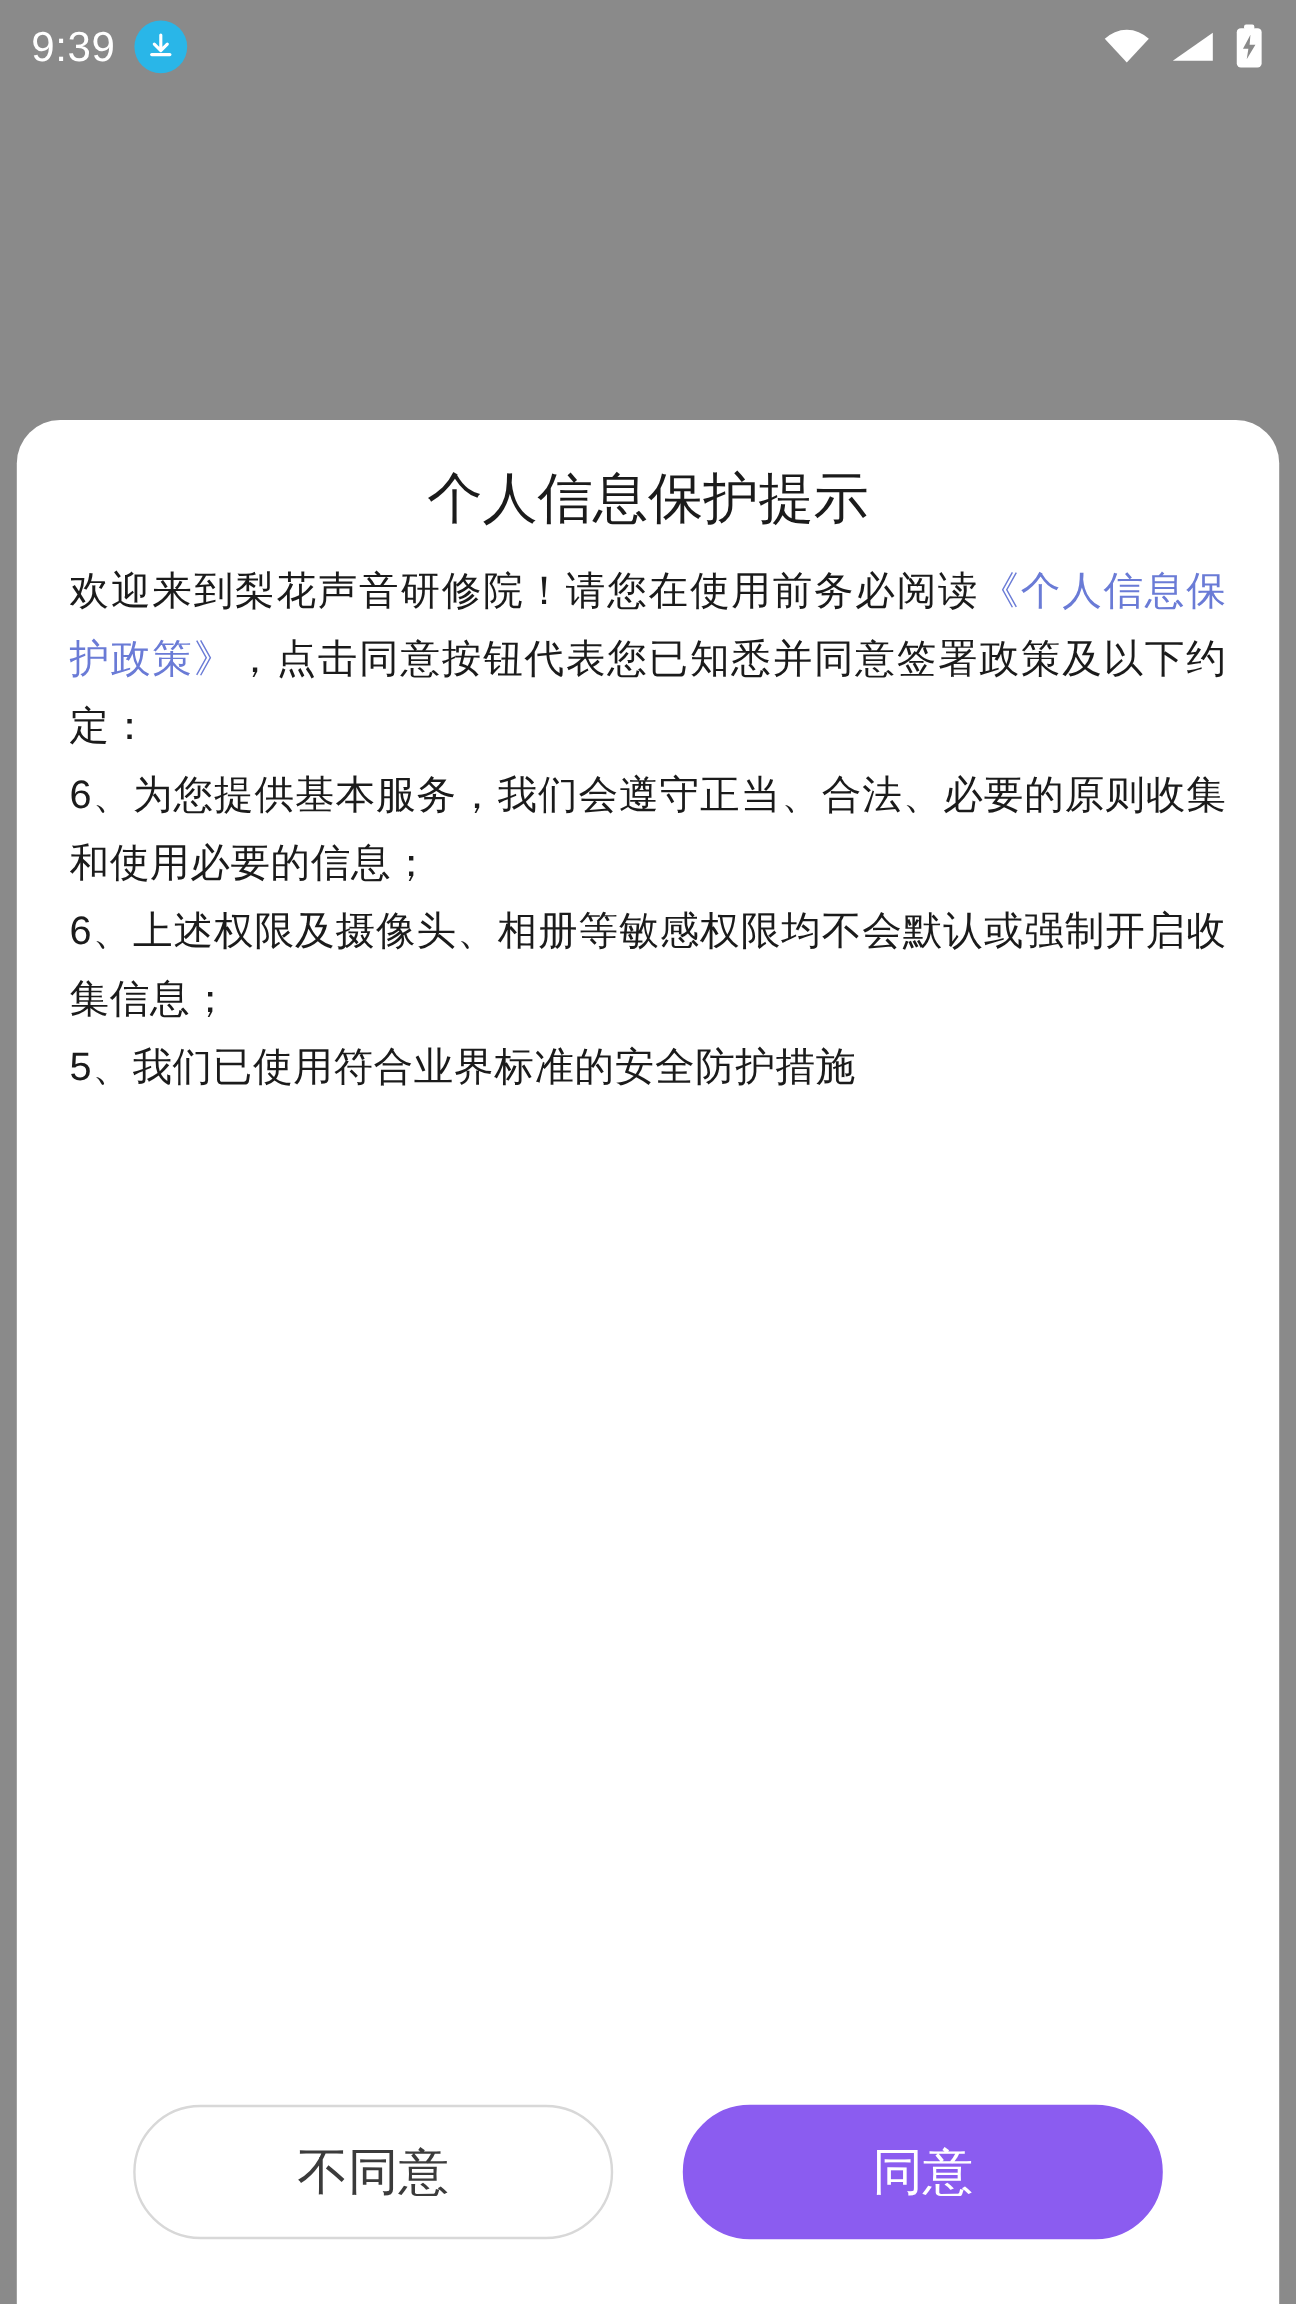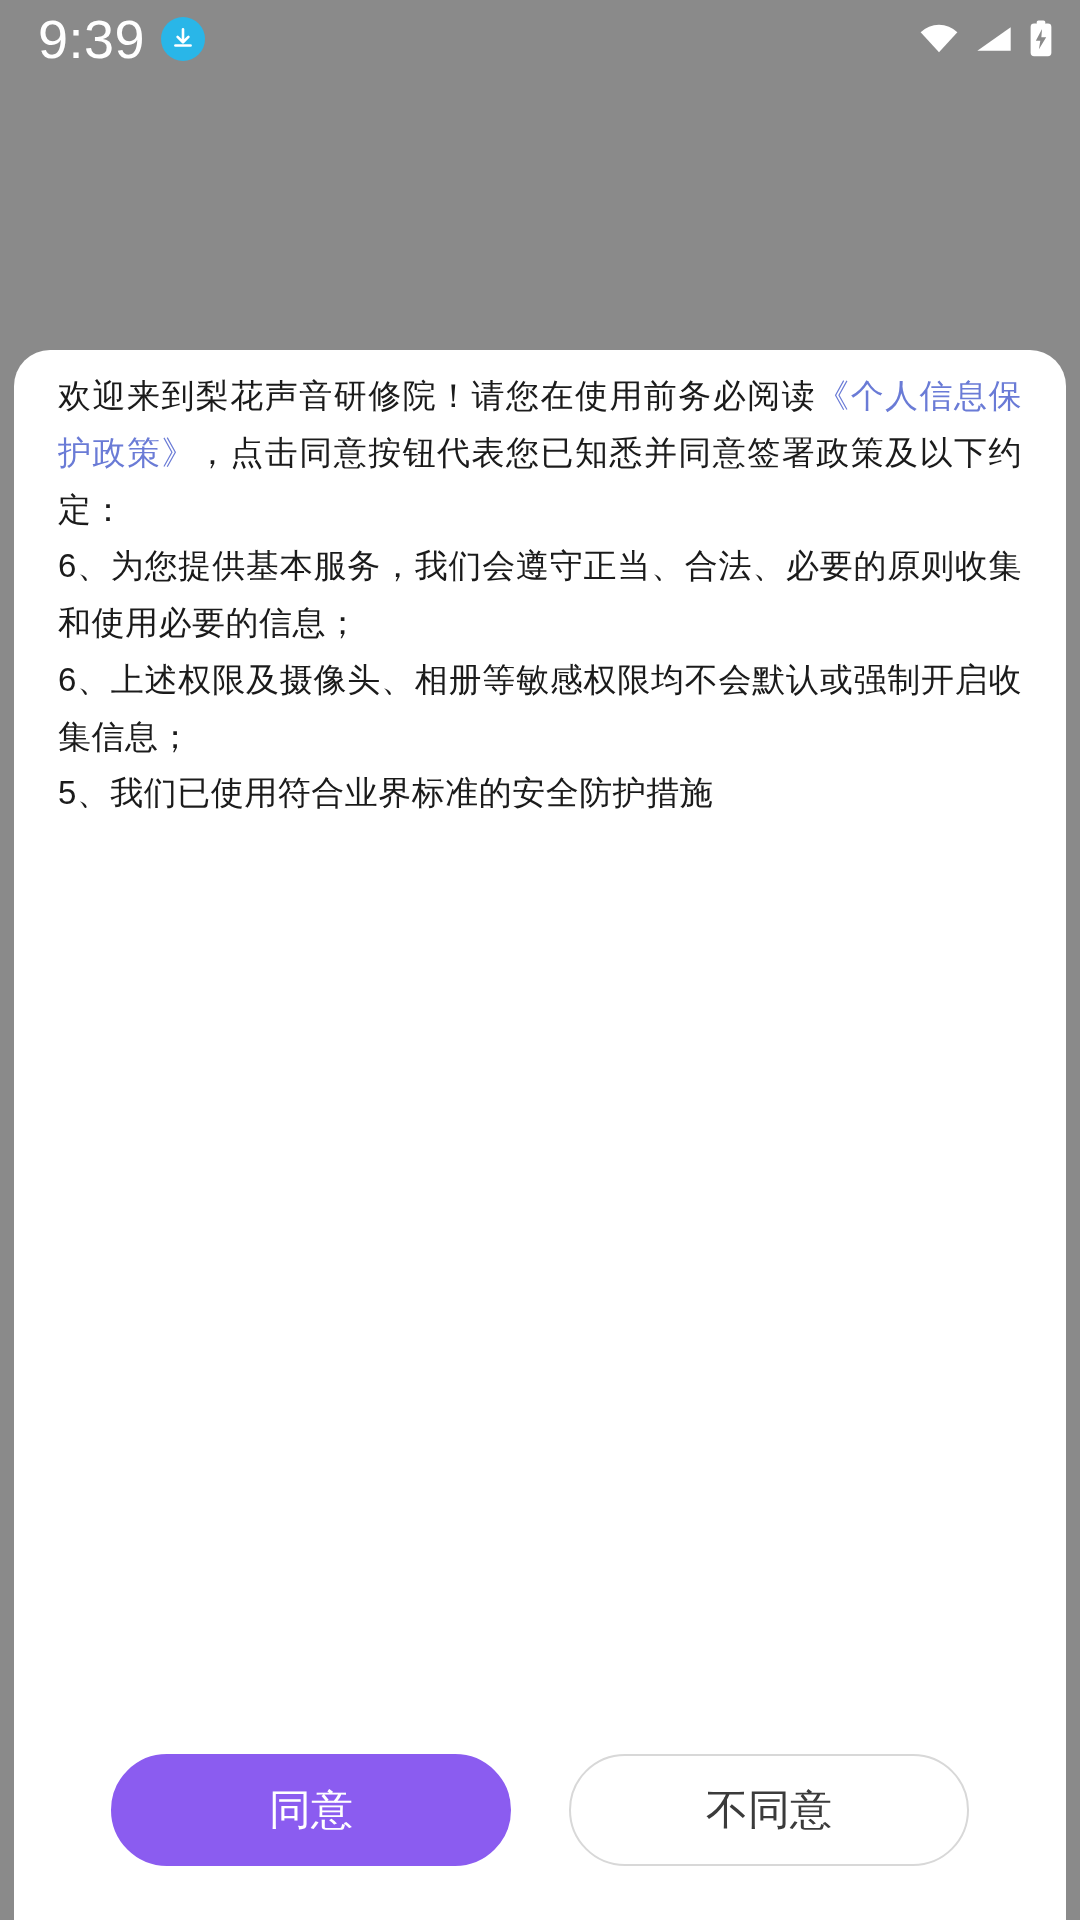--- a/index.html
+++ b/index.html
@@ -29,24 +29,23 @@
     justify-content: space-between;
     padding: 0 26px 0 26px;
   }
   .status-left {
     display: flex;
     align-items: center;
     gap: 16px;
   }
   .clock {
     color: #ffffff;
-    font-size: 54px;
+    font-size: 35px;
     letter-spacing: 0.5px;
     line-height: 1;
-    margin-left: 12px;
   }
   .dl-badge {
     width: 44px; height: 44px;
     border-radius: 50%;
     background: #29b6e8;
     display: flex;
     align-items: center;
     justify-content: center;
   }
   .dl-badge svg { display: block; }
@@ -157,27 +156,28 @@
           <rect x="1" y="2" width="12" height="19" rx="2" fill="#ffffff"></rect>
           <rect x="4.5" y="0.3" width="5" height="2.4" rx="1" fill="#ffffff"></rect>
           <path d="M7.6 5.2 4 12h2.6l-0.8 5 4.2-7H7.2Z" fill="#8a8a8a"></path>
         </svg>
       </span>
     </div>
   </div>
 
   <div class="dialog">
 
+    <div class="dialog-title">个人信息保护提示</div>
 
     <div class="dialog-body">
       <p><span>欢迎来到梨花声音研修院！请您在使用前务必阅读</span><span class="policy-link">《个人信息保护政策》</span><span>，点击同意按钮代表您已知悉并同意签署政策及以下约定：</span></p>
       <p>6、为您提供基本服务，我们会遵守正当、合法、必要的原则收集和使用必要的信息；</p>
       <p>6、上述权限及摄像头、相册等敏感权限均不会默认或强制开启收集信息；</p>
       <p>5、我们已使用符合业界标准的安全防护措施</p>
     </div>
 
     <div class="button-row">
+      <div class="btn btn-secondary">不同意</div>
       <div class="btn btn-primary">同意</div>
-      <div class="btn btn-secondary">不同意</div>
     </div>
 
   </div>
 </div>
 
 </body></html>

